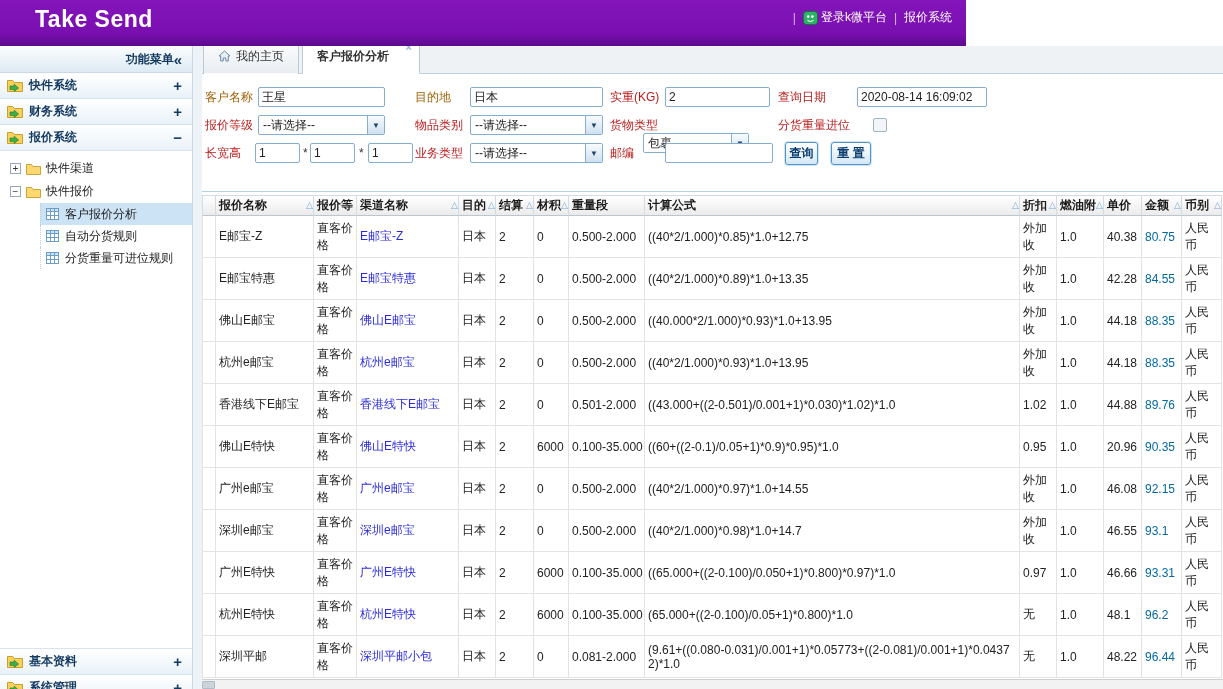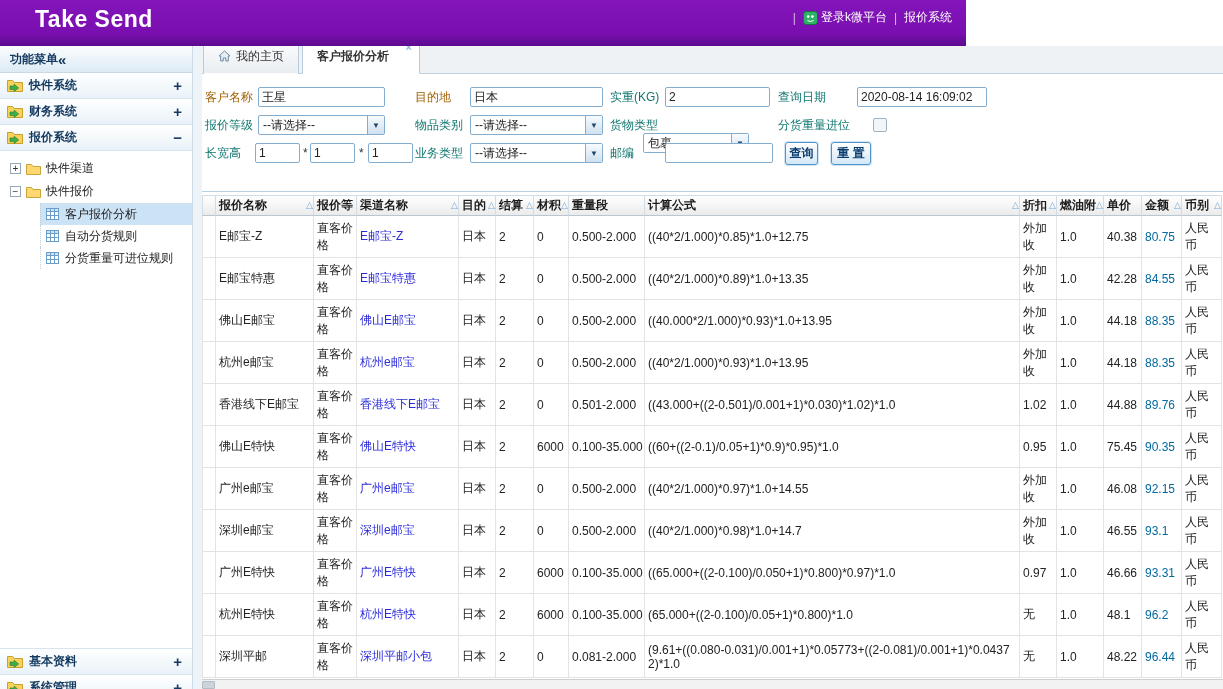--- a/index.html
+++ b/index.html
@@ -11,21 +11,21 @@
             background:linear-gradient(180deg,#8315ba 0%,#7a0fb0 72%,#5c0a8e 100%); }
   .logo { position:absolute; left:35px; top:6px; color:#fff; font-size:23px; font-weight:bold; letter-spacing:.5px; }
   .topbar-right { position:absolute; right:14px; top:9px; display:flex; align-items:center; gap:7px; color:#fff; }
   .topbar-right .sep { color:#d9b6ef; }
   .toplink { color:#fff; cursor:pointer; display:flex; align-items:center; gap:3px; }
 
   
   .sidebar { position:absolute; left:0; top:46px; width:193px; height:643px; background:#fff;
              border-right:1px solid #c9d9e6; overflow:hidden; }
   .sidebar-header { height:27px; background:linear-gradient(#fbfdfe,#ddeaf4); border-bottom:1px solid #c9d9e6;
-                    display:flex; align-items:center; justify-content:flex-start; padding:0 10px;
+                    display:flex; align-items:center; justify-content:flex-end; padding:0 10px;
                     color:#13395f; font-weight:bold; }
   .collapse { color:#13395f; font-size:15px; font-weight:bold; cursor:pointer; }
   .menu-section { height:26px; background:linear-gradient(#ffffff,#e9f2f9); border-bottom:1px solid #d8e5ef;
                   display:flex; align-items:center; gap:6px; padding:0 10px 0 7px;
                   color:#13395f; font-weight:bold; cursor:pointer; }
   .menu-section .state { margin-left:auto; font-size:15px; }
   .tree { padding:6px 0 0 8px; }
   .tree-node { height:23px; display:flex; align-items:center; gap:5px; padding-left:2px; cursor:pointer; }
   .expander { width:11px; height:11px; border:1px solid #97a9b8; background:#fff; font-size:10px; line-height:9px;
               text-align:center; color:#333; flex:0 0 auto; }
@@ -43,21 +43,21 @@
   .tab { height:24px; display:flex; align-items:center; gap:5px; padding:17px 14px;
          border:1px solid #b9cbd9; border-bottom:1px solid transparent; margin-bottom:-1px;
          background:linear-gradient(#fdfdfe,#e9eef2); border-radius:2px 2px 0 0; cursor:pointer; color:#333; }
   .tab.active { background:#fff; border-bottom-color:#fff; font-weight:bold; height:26px;
                 padding-right:30px; position:relative; }
   .tab .close { position:absolute; right:7px; top:2px; color:#94b7d6; font-weight:bold; font-size:11px; }
 
   
   .filters { position:absolute; left:0; top:28px; width:100%; height:118px; background:#fff;
              border-bottom:1px solid #b8cfdf; }
-  .flabel { position:absolute; height:20px; line-height:20px; color:#0f766e; }
+  .flabel { position:absolute; height:20px; line-height:20px; color:#b91c1c; }
   .flabel.blue { color:#a16207; }
   .tbox { position:absolute; height:20px; border:1px solid #85add0; padding:0 3px; font-size:12px;
           font-family:inherit; color:#222; background:#fff; border-radius:2px; }
   .selectbox { position:absolute; height:20px; border:1px solid #85add0; background:#fff; display:flex;
                align-items:stretch; border-radius:2px; cursor:pointer; }
   .sel-text { flex:1; padding:1px 4px 0; color:#222; overflow:hidden; white-space:nowrap; }
   .sel-arrow { width:17px; background:linear-gradient(#f7fbfe,#cfe0ef); border-left:1px solid #85add0;
                display:flex; align-items:center; justify-content:center; font-size:8px; color:#23476b; }
   .star { position:absolute; height:20px; line-height:20px; color:#333; }
   .checkbox { position:absolute; width:14px; height:14px; border:1px solid #9eb2c2; background:#f2f6f9;
@@ -417,21 +417,21 @@
             <td class="col-name">佛山E特快</td>
             <td class="col-grade">直客价格</td>
             <td class="col-channel"><a class="link">佛山E特快</a></td>
             <td class="col-dest">日本</td>
             <td class="col-settle">2</td>
             <td class="col-volume">6000</td>
             <td class="col-range">0.100-35.000</td>
             <td class="col-formula">((60+((2-0.1)/0.05+1)*0.9)*0.95)*1.0</td>
             <td class="col-discount">0.95</td>
             <td class="col-fuel">1.0</td>
-            <td class="col-price">75.45</td>
+            <td class="col-price">20.96</td>
             <td class="col-amount">90.35</td>
             <td class="col-currency">人民币</td>
           </tr>
           <tr>
             <td class="col-blank"></td>
             <td class="col-name">广州e邮宝</td>
             <td class="col-grade">直客价格</td>
             <td class="col-channel"><a class="link">广州e邮宝</a></td>
             <td class="col-dest">日本</td>
             <td class="col-settle">2</td>

